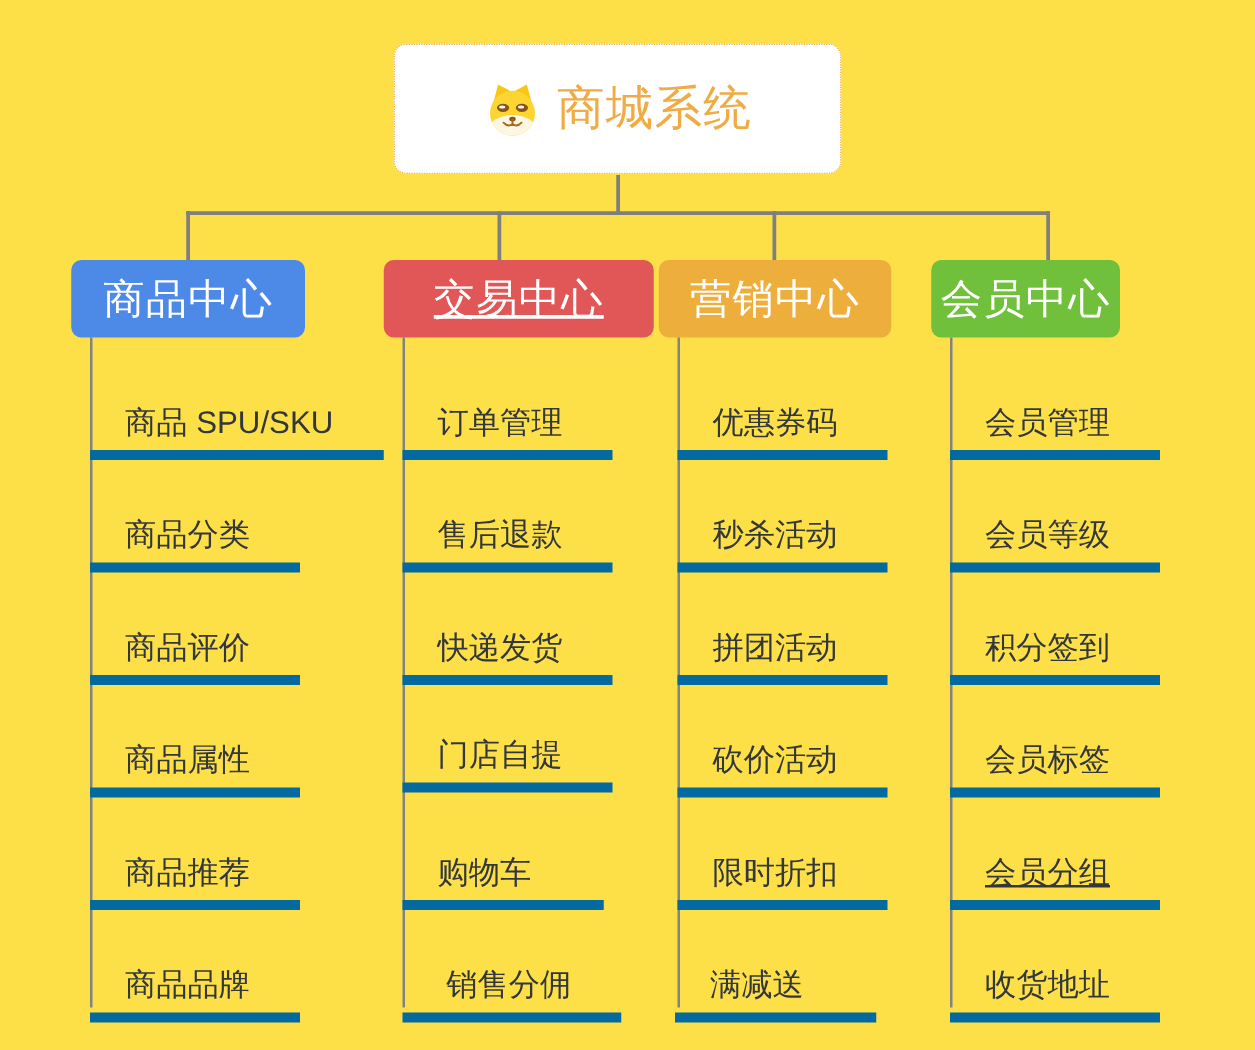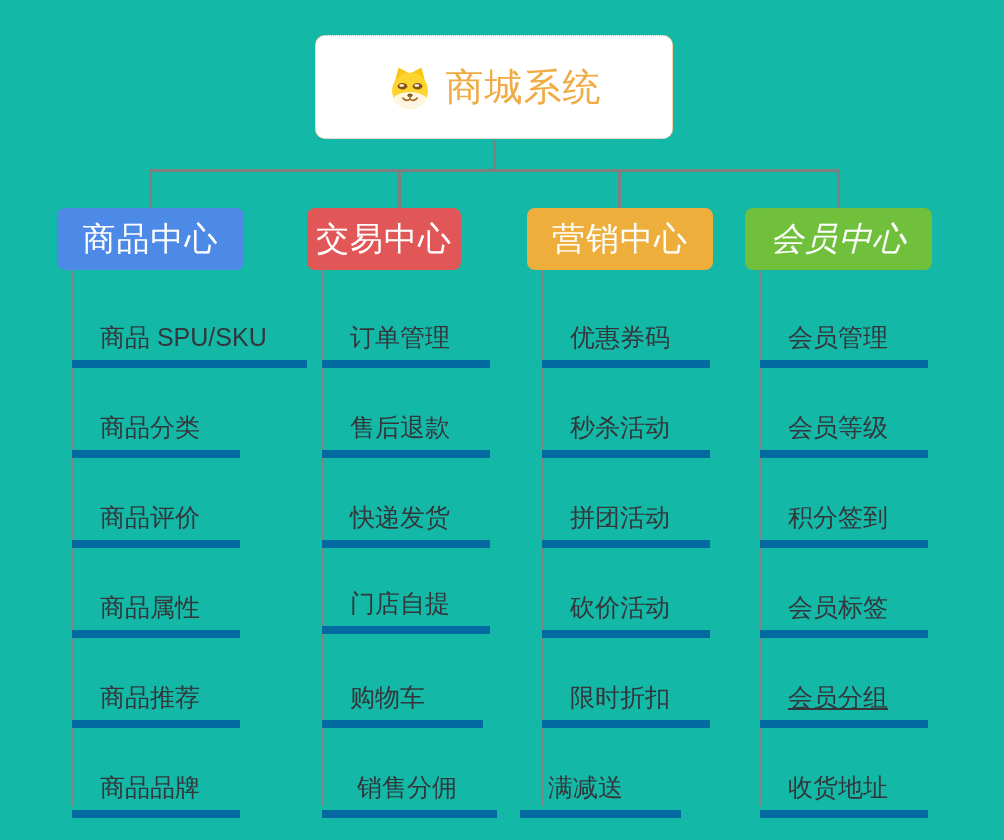--- a/index.html
+++ b/index.html
@@ -1,17 +1,17 @@
 <!DOCTYPE html>
 <html><head>
 <meta charset="utf-8">
 <style>
   html,body{margin:0;padding:0;background:#f6f6f7;}
   .canvas{
-    position:relative;width:1004px;height:840px;background:#14b8a6;
+    position:relative;width:1004px;height:840px;background:#fde047;
     font-family:"Liberation Sans","DejaVu Sans",sans-serif;overflow:hidden;
   }
   
   .root-node{
     position:absolute;left:315px;top:35px;width:358px;height:104px;
     background:#ffffff;border:1px dotted #f2b050;border-radius:10px;
     box-sizing:border-box;display:flex;align-items:center;justify-content:center;gap:13px;
   }
   .root-title{font-size:38px;color:#f0ab44;letter-spacing:1px;line-height:1;}
   
@@ -75,37 +75,37 @@
 
   <div id="branches">
       <div class="branch-header" style="left: 57px; width: 187px; background: rgb(77, 137, 230);">商品中心</div>
       <div class="trunk" style="left: 72px;"></div>
       <div class="leaf-item" style="left: 72px; top: 310px;">商品 SPU/SKU</div>
       <div class="leaf-item" style="left: 72px; top: 400px;">商品分类</div>
       <div class="leaf-item" style="left: 72px; top: 490px;">商品评价</div>
       <div class="leaf-item" style="left: 72px; top: 580px;">商品属性</div>
       <div class="leaf-item" style="left: 72px; top: 670px;">商品推荐</div>
       <div class="leaf-item" style="left: 72px; top: 760px;">商品品牌</div>
-      <div class="branch-header" style="left: 307px; width: 154px; background: rgb(225, 86, 86);">交易中心</div>
+      <div class="branch-header" style="left: 307px; width: 216px; background: rgb(225, 86, 86); text-decoration: underline;">交易中心</div>
       <div class="trunk" style="left: 322px;"></div>
       <div class="leaf-item" style="left: 322px; top: 310px;">订单管理</div>
       <div class="leaf-item" style="left: 322px; top: 400px;">售后退款</div>
       <div class="leaf-item" style="left: 322px; top: 490px;">快递发货</div>
       <div class="leaf-item" style="left: 322px; top: 576px;">门店自提</div>
       <div class="leaf-item" style="left: 322px; top: 670px;">购物车</div>
       <div class="leaf-item" style="left: 322px; top: 760px; padding-left: 35px;">销售分佣</div>
       <div class="branch-header" style="left: 527px; width: 186px; background: rgb(237, 174, 60);">营销中心</div>
       <div class="trunk" style="left: 542px;"></div>
       <div class="leaf-item" style="left: 542px; top: 310px;">优惠券码</div>
       <div class="leaf-item" style="left: 542px; top: 400px;">秒杀活动</div>
       <div class="leaf-item" style="left: 542px; top: 490px;">拼团活动</div>
       <div class="leaf-item" style="left: 542px; top: 580px;">砍价活动</div>
       <div class="leaf-item" style="left: 542px; top: 670px;">限时折扣</div>
-      <div class="leaf-item" style="left: 520px; top: 760px;">满减送</div>
-      <div class="branch-header" style="left: 745px; width: 187px; background: rgb(112, 192, 60); font-style: italic;">会员中心</div>
+      <div class="leaf-item" style="left: 540px; top: 760px;">满减送</div>
+      <div class="branch-header" style="left: 745px; width: 151px; background: rgb(112, 192, 60);">会员中心</div>
       <div class="trunk" style="left: 760px;"></div>
       <div class="leaf-item" style="left: 760px; top: 310px;">会员管理</div>
       <div class="leaf-item" style="left: 760px; top: 400px;">会员等级</div>
       <div class="leaf-item" style="left: 760px; top: 490px;">积分签到</div>
       <div class="leaf-item" style="left: 760px; top: 580px;">会员标签</div>
       <div class="leaf-item" style="left: 760px; top: 670px; text-decoration: underline;">会员分组</div>
       <div class="leaf-item" style="left: 760px; top: 760px;">收货地址</div>
     </div>
 
 </div>

